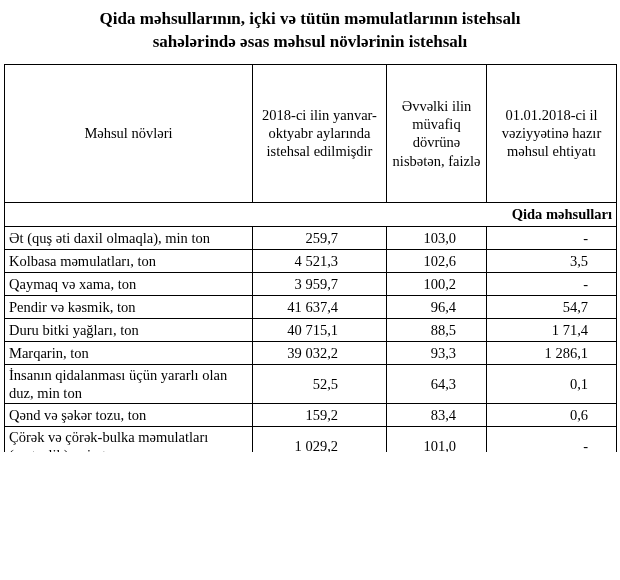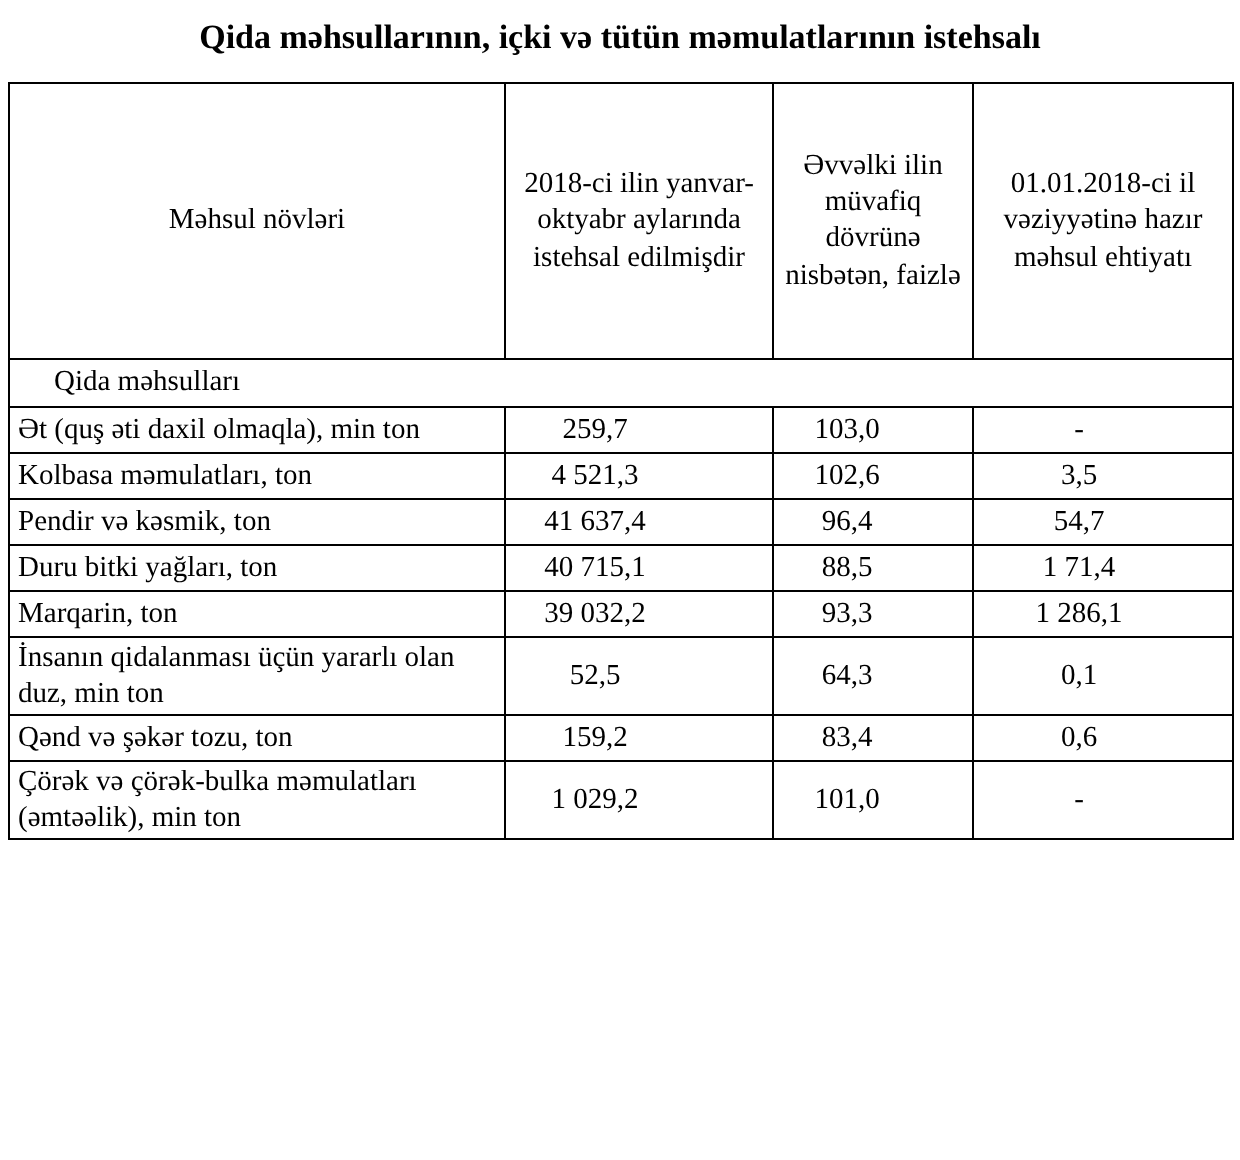--- a/index.html
+++ b/index.html
@@ -42,46 +42,47 @@
   col.c-percent { width: 100px; }
   col.c-stock   { width: 130px; }
   th.header-cell {
     font-weight: normal;
     text-align: center;
     vertical-align: middle;
     padding: 4px 6px;
     height: 138px;
   }
   tr.section-row td {
-    font-weight: normal;
-    text-align: left;
+    font-weight: bold;
+    text-align: right;
     padding-left: 22px;
     height: 24px;
   }
   td.cell-label {
     text-align: left;
     padding-left: 6px;
     padding-right: 4px;
   }
   td.cell-num {
-    text-align: center;
+    text-align: right;
     white-space: nowrap;
   }
   td.cell-num.col-prod    { padding-right: 48px; }
   td.cell-num.col-percent { padding-right: 30px; }
   td.cell-num.col-stock   { padding-right: 28px; }
   tbody tr { height: 23px; }
 </style>
 </head>
 <body>
 
 <div class="page">
 
   <div class="page-title">
     <span>Qida məhsullarının, içki və tütün məmulatlarının istehsalı</span><br>
+    <span>sahələrində əsas məhsul növlərinin istehsalı</span>
   </div>
 
   <table class="production-table">
     <colgroup>
       <col class="c-label">
       <col class="c-prod">
       <col class="c-percent">
       <col class="c-stock">
     </colgroup>
     <thead>
@@ -101,20 +102,26 @@
           <td class="cell-label">Ət (quş əti daxil olmaqla), min ton</td>
           <td class="cell-num col-prod">259,7</td>
           <td class="cell-num col-percent">103,0</td>
           <td class="cell-num col-stock">-</td>
         </tr>
         <tr>
           <td class="cell-label">Kolbasa məmulatları, ton</td>
           <td class="cell-num col-prod">4 521,3</td>
           <td class="cell-num col-percent">102,6</td>
           <td class="cell-num col-stock">3,5</td>
+        </tr>
+        <tr>
+          <td class="cell-label">Qaymaq və xama, ton</td>
+          <td class="cell-num col-prod">3 959,7</td>
+          <td class="cell-num col-percent">100,2</td>
+          <td class="cell-num col-stock">-</td>
         </tr>
         <tr>
           <td class="cell-label">Pendir və kəsmik, ton</td>
           <td class="cell-num col-prod">41 637,4</td>
           <td class="cell-num col-percent">96,4</td>
           <td class="cell-num col-stock">54,7</td>
         </tr>
         <tr>
           <td class="cell-label">Duru bitki yağları, ton</td>
           <td class="cell-num col-prod">40 715,1</td>

